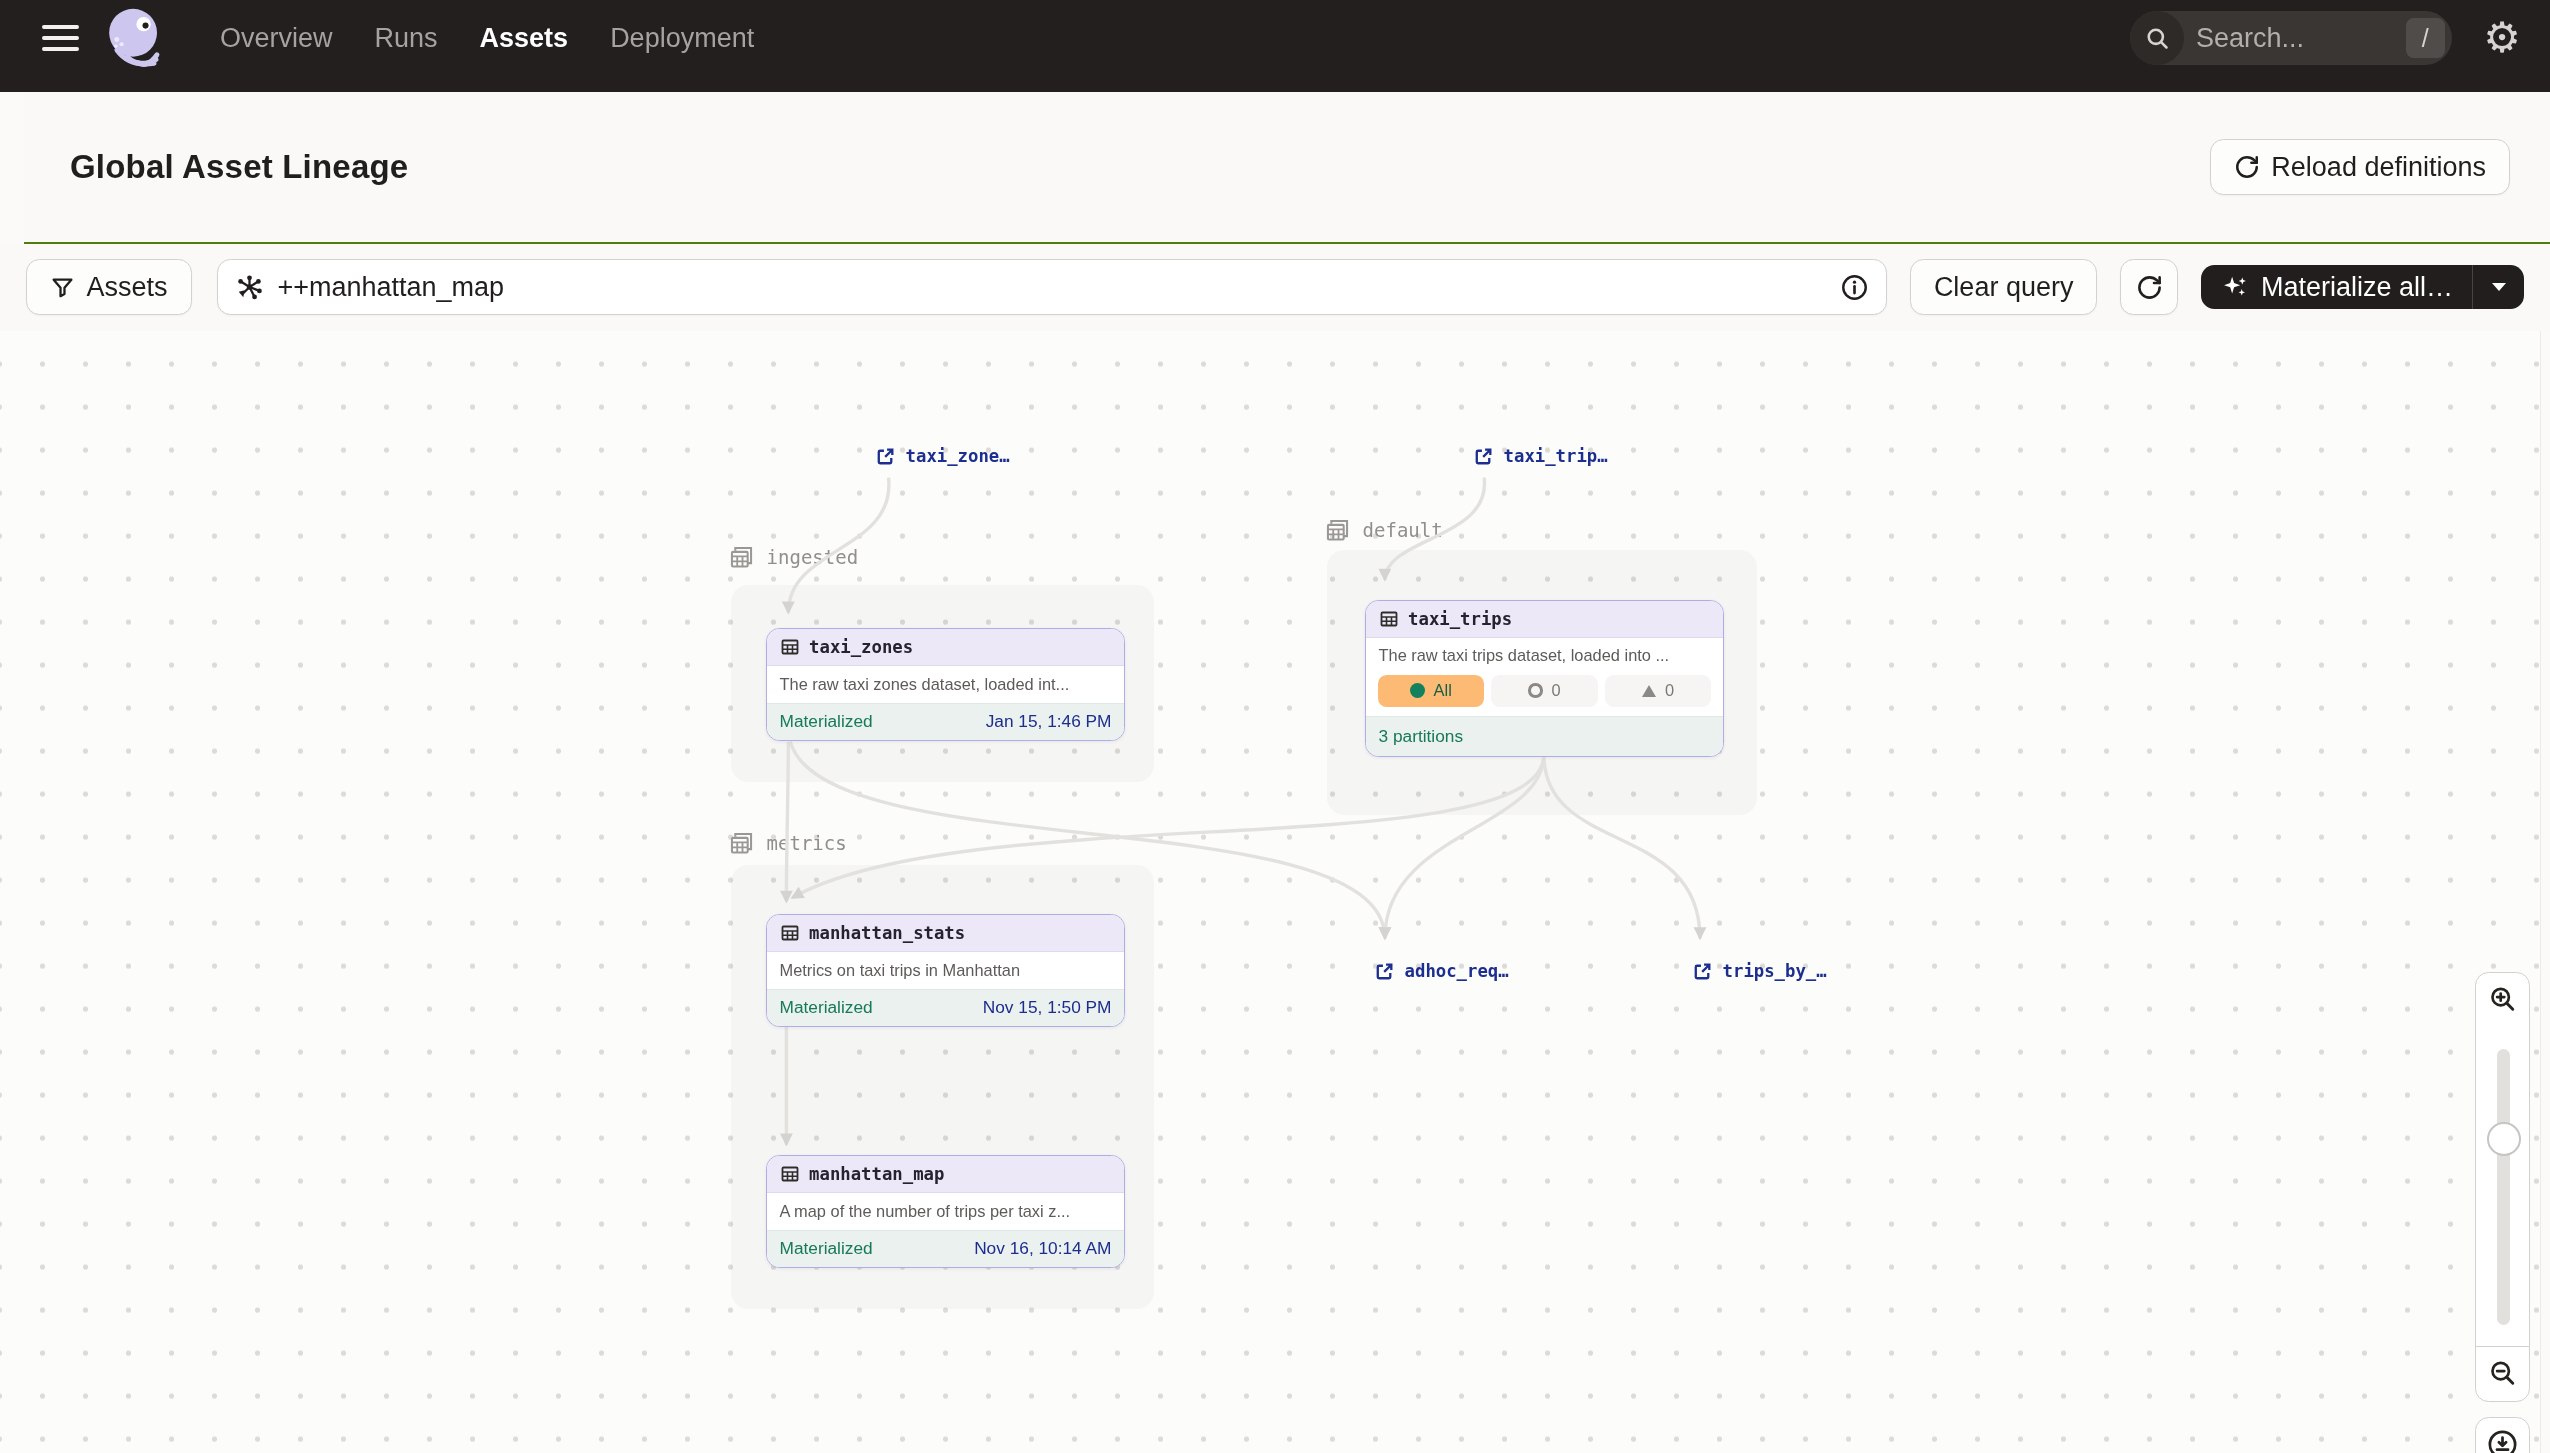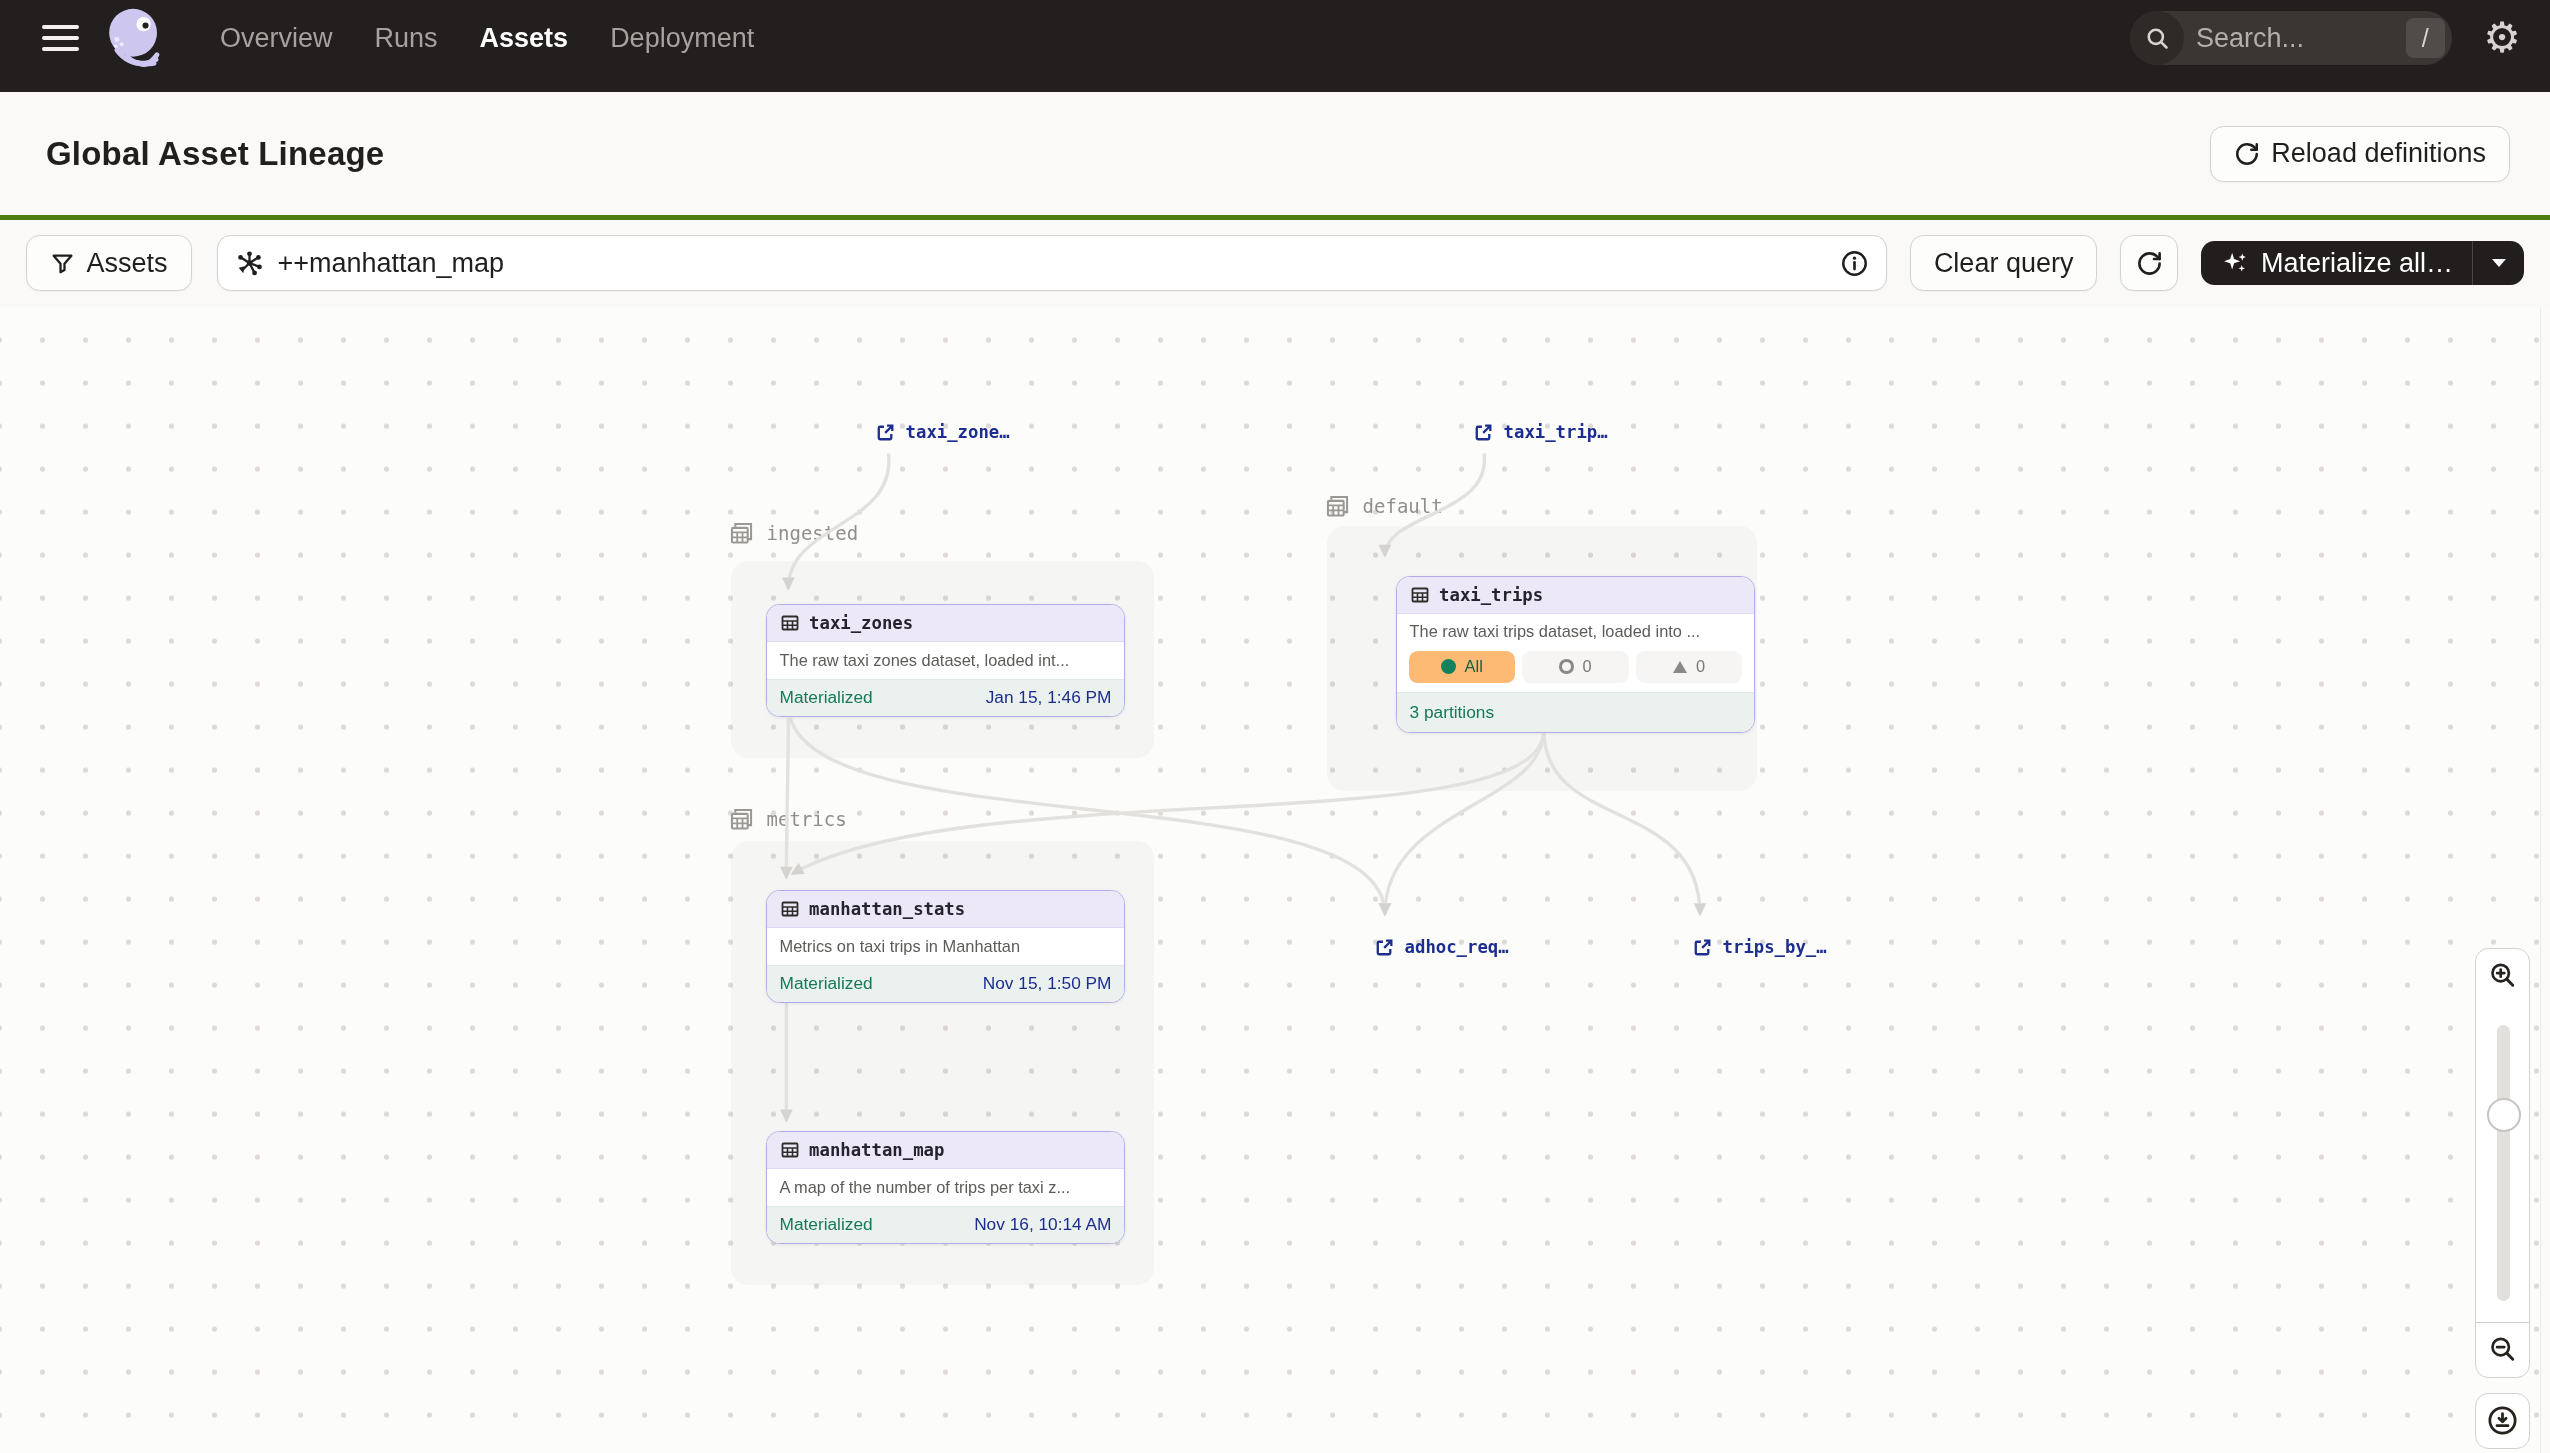--- a/index.html
+++ b/index.html
@@ -25,23 +25,23 @@
   .search-input { flex:1; background:transparent; border:none; outline:none;
                   color:#d6d3d0; font-size:27px; padding:0 9.6px 0 11.6px; min-width:0;
                   font-family:"Liberation Sans", sans-serif; }
   .search-input::placeholder { color:#b3afac; }
   .kbd { width:39px; height:40px; margin-right:7.7px; border-radius:7.7px; background:#504c4a;
          color:#d6d3d0; font-size:25px; display:flex; align-items:center; justify-content:center; }
   .gear { font-size:42px; color:#d6d3d0; margin-left:31px; line-height:1; cursor:pointer;
           font-family:"DejaVu Sans", sans-serif; }
 
   
-  .page-header { height:128px; background:#faf9f8; display:flex; align-items:center;
+  .page-header { height:152px; background:#faf9f8; display:flex; align-items:center;
                  justify-content:space-between; padding:0 40px 0 46px;
-                 border-bottom:5px solid #4d7c0f; }
+                 border-bottom:2px solid #4d7c0f;margin-left:24px; }
   .page-header h1 { font-size:33px; font-weight:700; color:#211f1e; letter-spacing:0.2px; }
 
   .btn { display:flex; align-items:center; gap:11.6px; height:56px; padding:0 23px;
          background:#fdfdfc; border:1px solid #d4d1ce; border-radius:13.5px;
          font-size:27px; color:#211f1e; cursor:pointer;
          box-shadow:0 1px 1.9px rgba(0,0,0,.04); font-family:"Liberation Sans", sans-serif; }
   .btn svg { flex:0 0 auto; }
 
   
   .toolbar { background:#faf9f8; display:flex; align-items:center; padding:15.4px 26px 15.4px; }
@@ -312,21 +312,21 @@
       </svg>
       <span class="node-name mono">taxi_zones</span>
     </div>
     <div class="node-desc">The raw taxi zones dataset, loaded int...</div>
     <div class="node-footer">
       <span class="status">Materialized</span>
       <span class="stamp">Jan 15, 1:46 PM</span>
     </div>
   </div>
 
-  <div class="asset-node" style="left:1396px; top:269px;">
+  <div class="asset-node" style="left:1365px; top:269px;">
     <div class="node-header">
       <svg width="20" height="20" viewBox="0 0 20 20">
         <rect x="2.5" y="3.5" width="15" height="13" rx="1" stroke="#2f2c29" stroke-width="1.8" fill="none"></rect>
         <path d="M2.5 8h15 M7.5 8v8.5 M12.5 8v8.5 M2.5 12.2h15" stroke="#2f2c29" stroke-width="1.6" fill="none"></path>
       </svg>
       <span class="node-name mono">taxi_trips</span>
     </div>
     <div class="node-desc" style="height:35px; line-height:35px;">The raw taxi trips dataset, loaded into ...</div>
     <div class="badge-row">
       <span class="badge ok">

